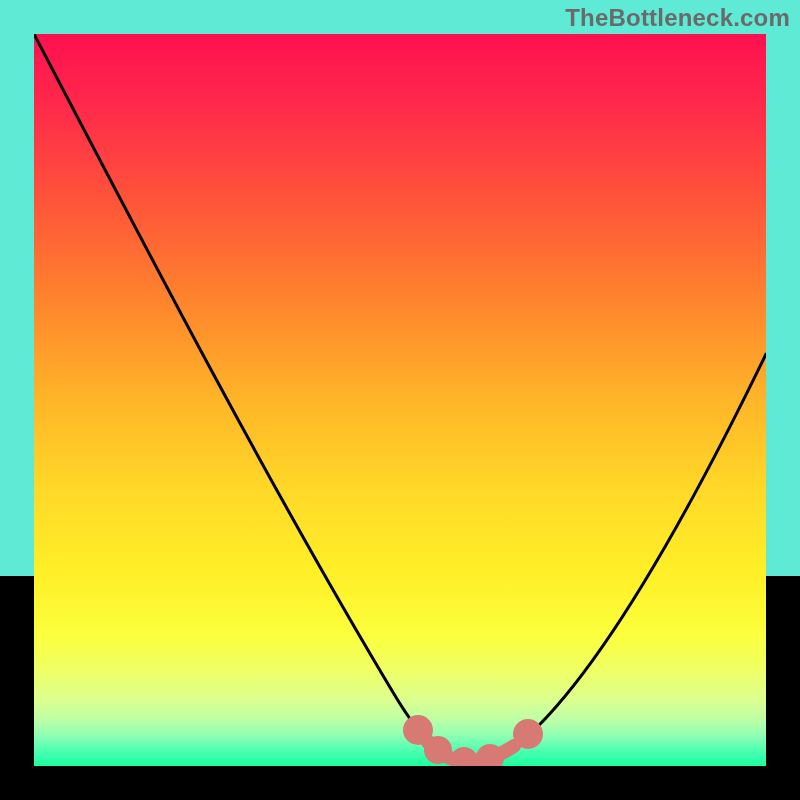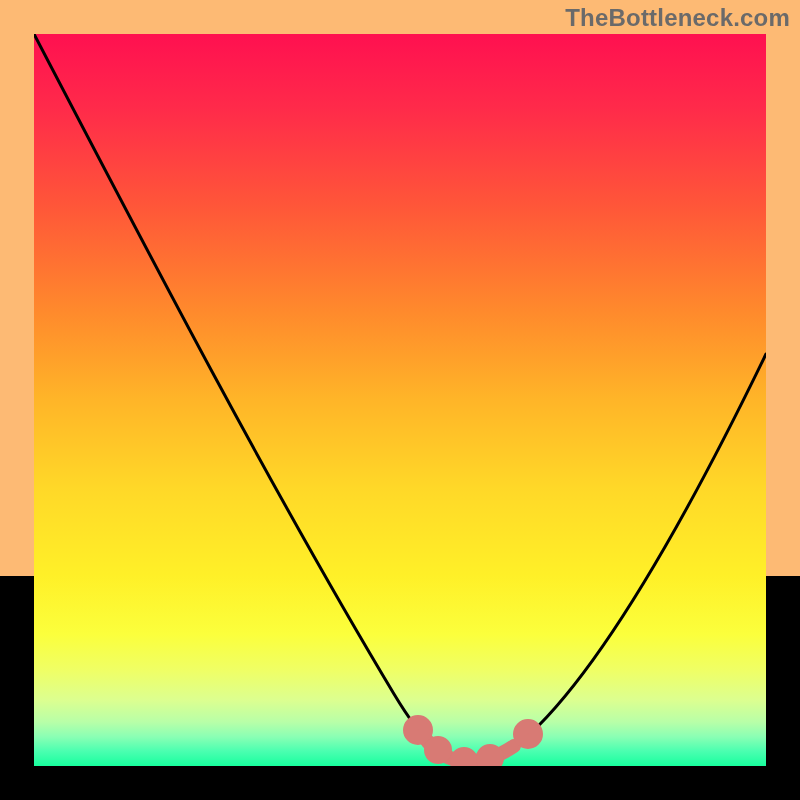--- a/index.html
+++ b/index.html
@@ -9,21 +9,21 @@
     height: 800px;
     background: #000;
     overflow: hidden;
   }
   .frame {
     position: absolute;
     left: 0;
     top: 0;
     width: 800px;
     height: 576px;
-    background: #fdba74;
+    background: #5eead4;
   }
   .plot {
     position: absolute;
     left: 34px;
     top: 34px;
     width: 732px;
     height: 732px;
     overflow: hidden;
   }
   .gradient {

